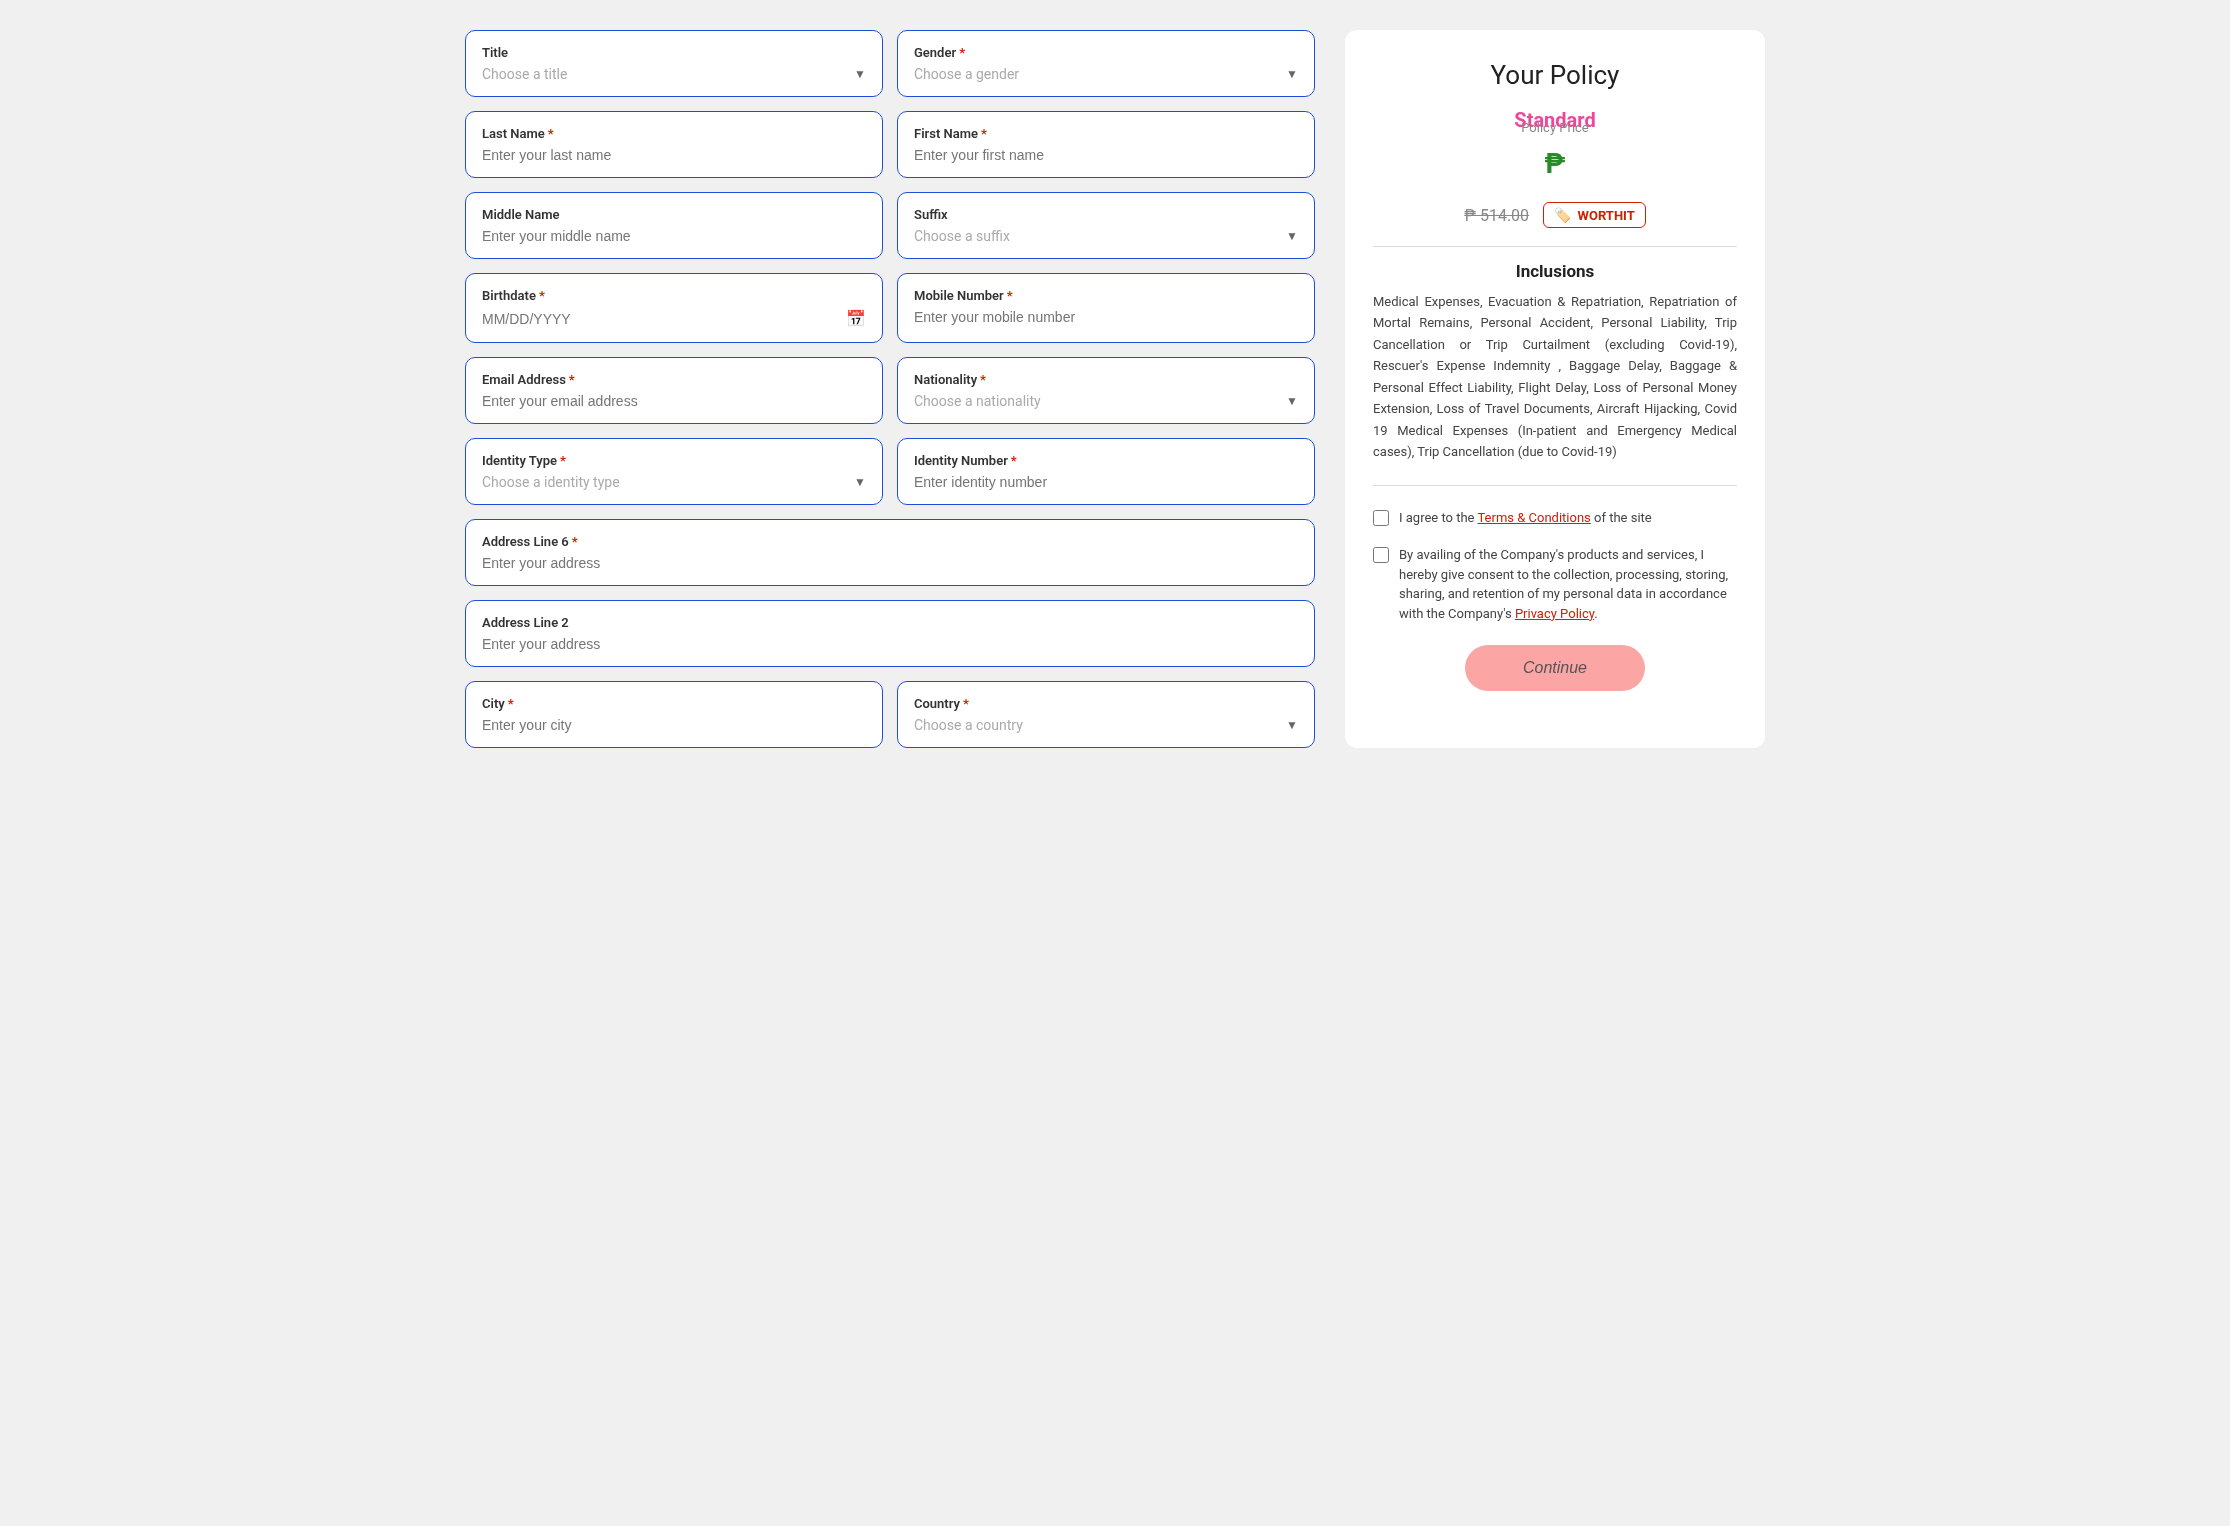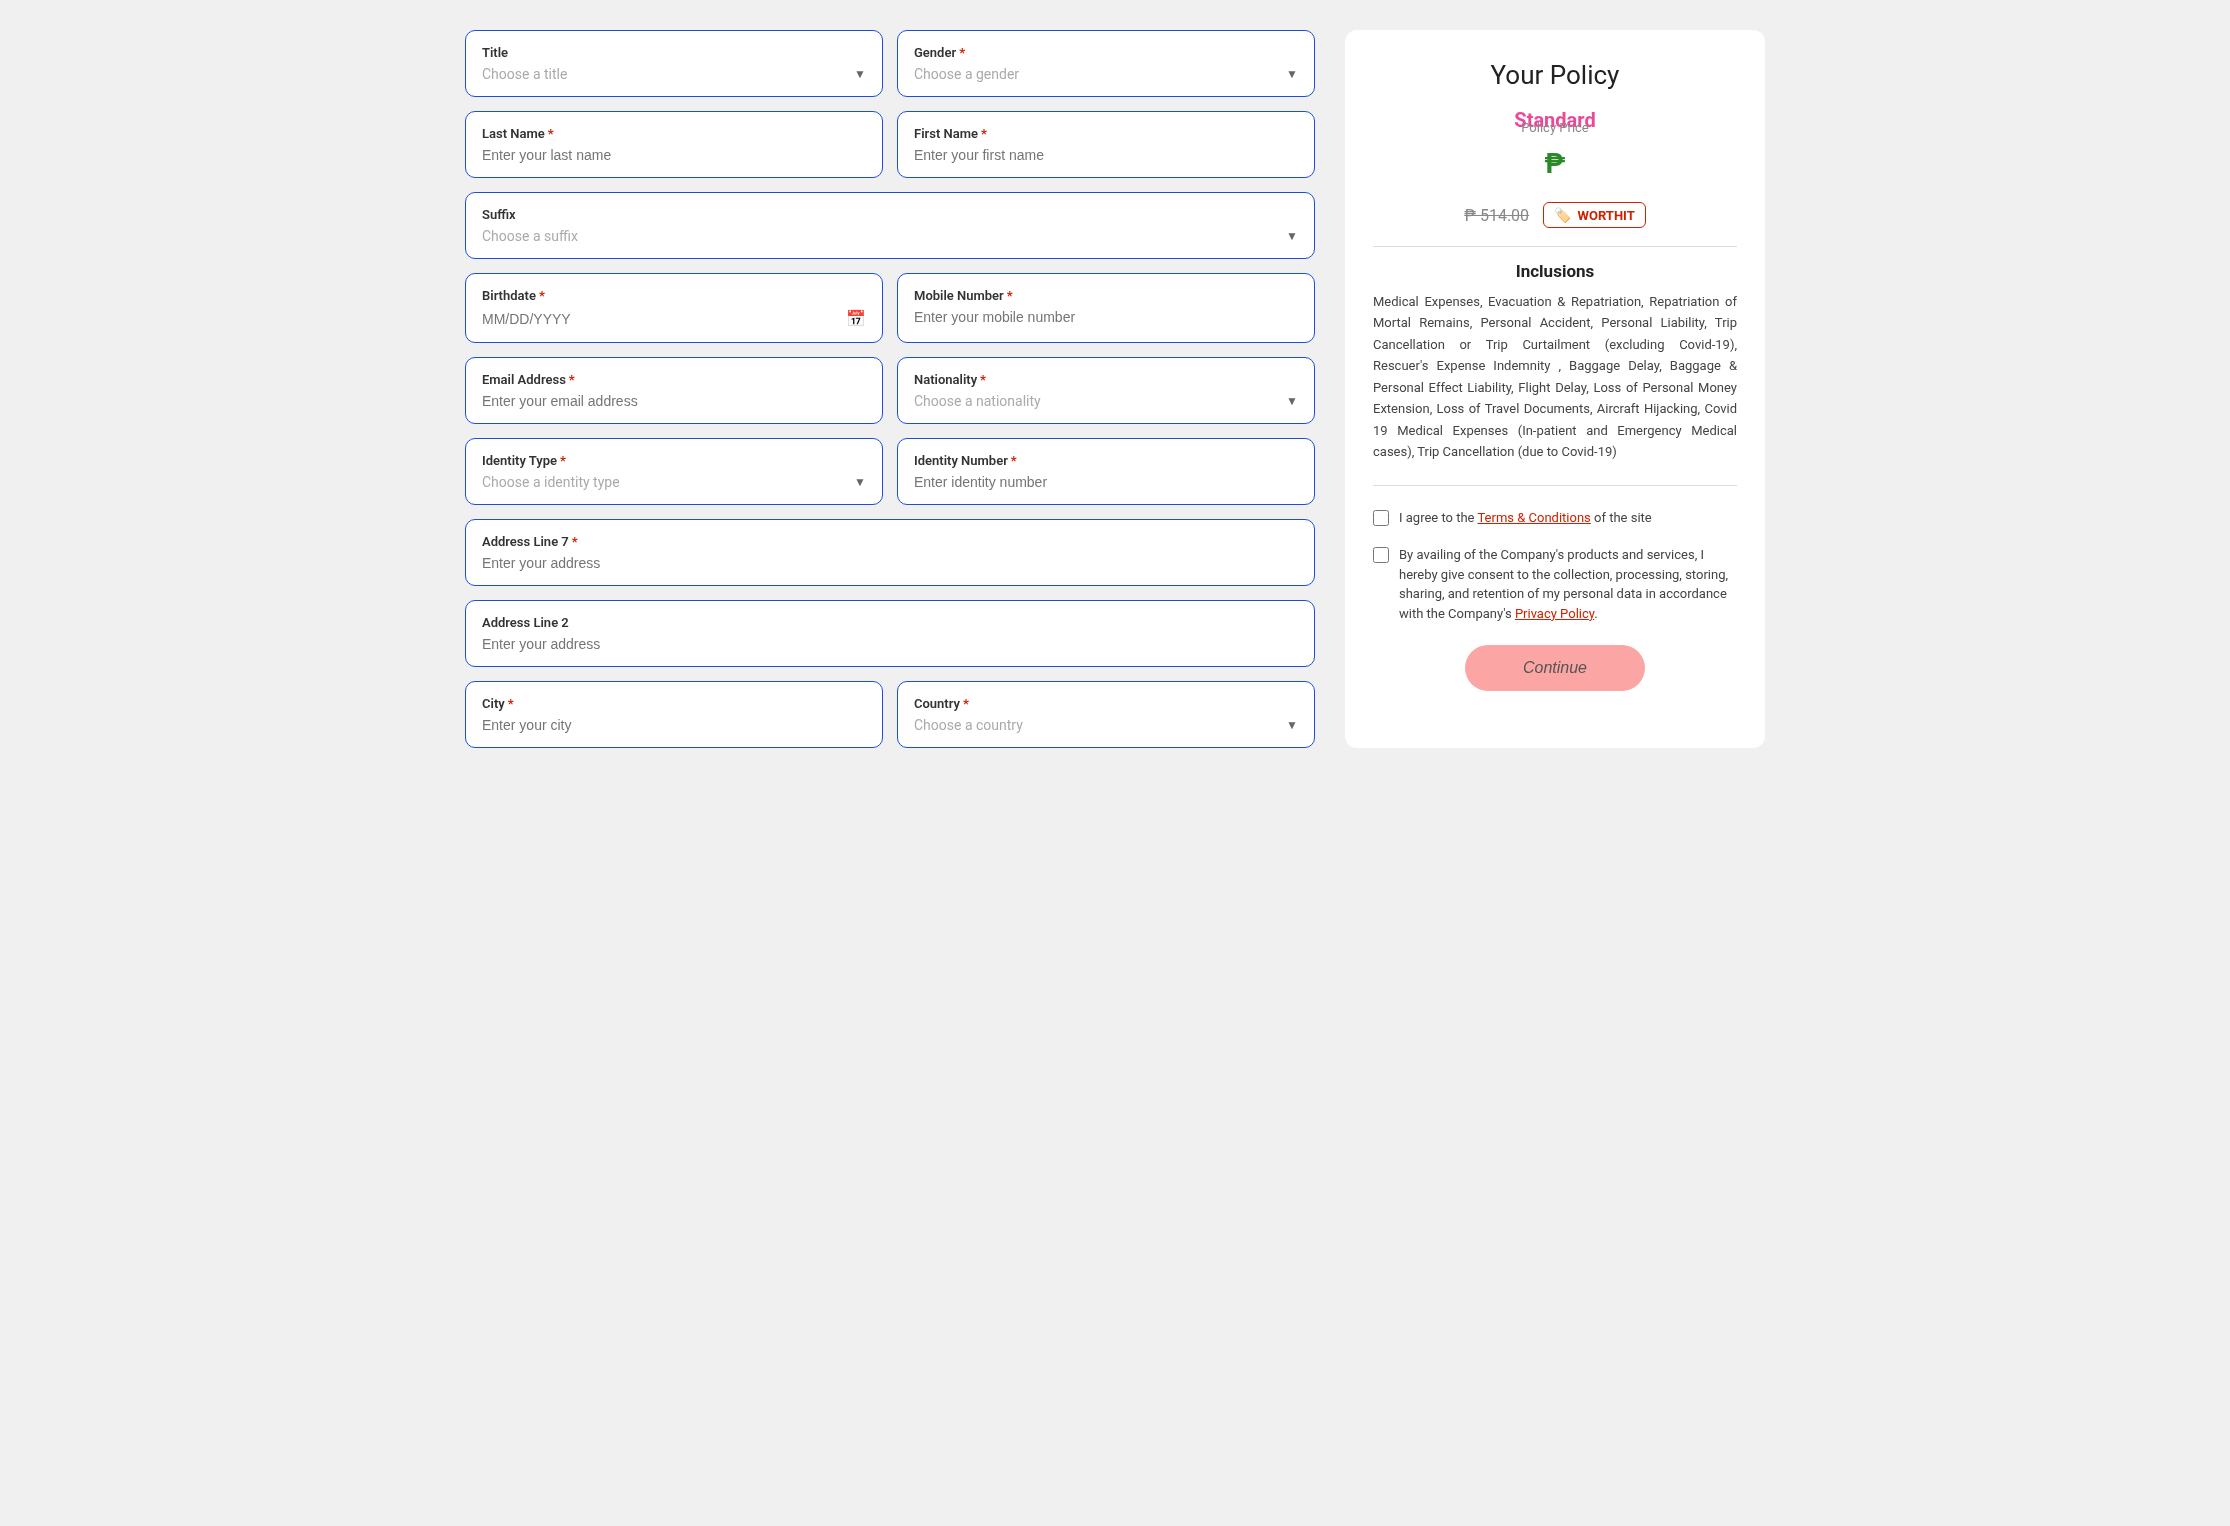--- a/index.html
+++ b/index.html
@@ -291,20 +291,28 @@
         </div>
         <div class="field-input">
           <input type="text" placeholder="Enter your first name" style="">
         </div>
       </div>
     </div>
 
     <div class="form-row">
       <div class="form-field">
         <div class="field-label">
+          <span>Middle Name</span>
+        </div>
+        <div class="field-input">
+          <input type="text" placeholder="Enter your middle name" style="">
+        </div>
+      </div>
+      <div class="form-field">
+        <div class="field-label">
           <span>Suffix</span>
         </div>
         <div class="field-input">
           <span class="placeholder-text">Choose a suffix</span>
           <span class="dropdown-arrow">▼</span>
         </div>
       </div>
     </div>
 
     <div class="form-row">
@@ -369,21 +377,21 @@
         </div>
         <div class="field-input">
           <input type="text" placeholder="Enter identity number" style="">
         </div>
       </div>
     </div>
 
     <div class="form-row">
       <div class="form-field full-width">
         <div class="field-label">
-          <span>Address Line 7</span>
+          <span>Address Line 6</span>
           <span class="required">*</span>
         </div>
         <div class="field-input">
           <input type="text" placeholder="Enter your address" style="">
         </div>
       </div>
     </div>
 
     <div class="form-row">
       <div class="form-field full-width">

